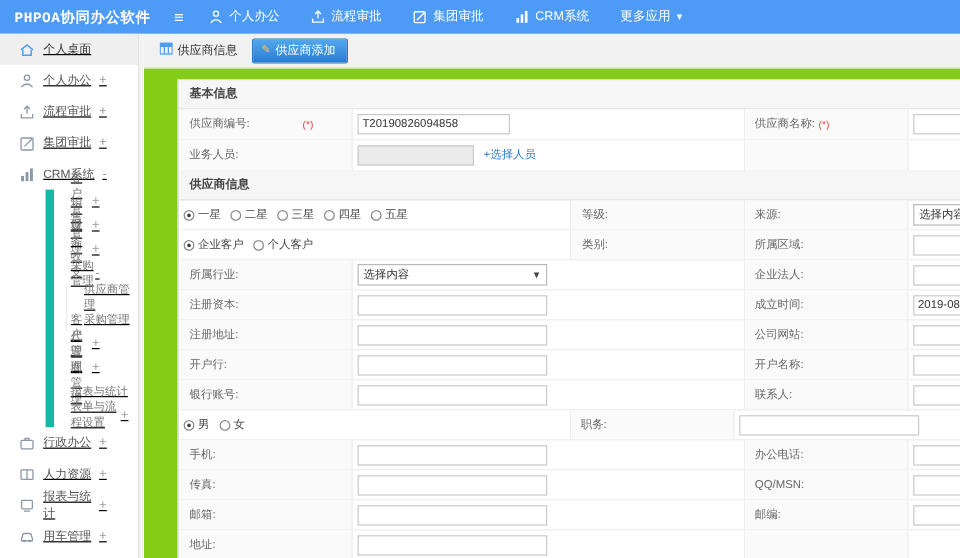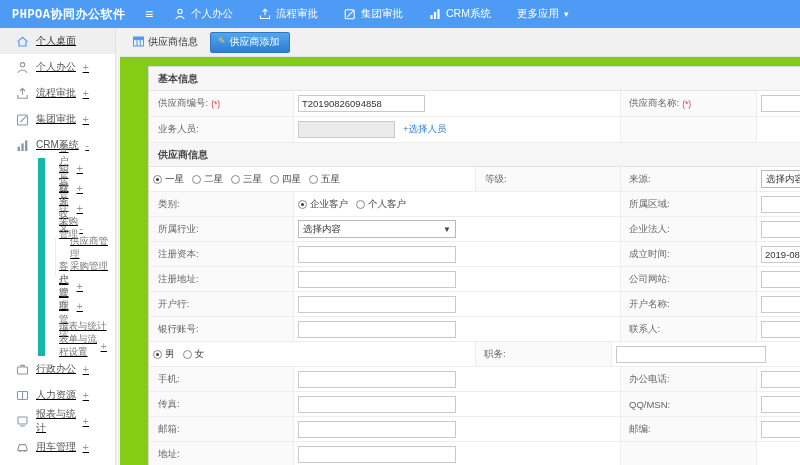--- a/index.html
+++ b/index.html
@@ -45,21 +45,21 @@
   .pencil { font-size:9px; color:#ffc63c; line-height:1; }
 
   
   .panel { margin:9px 0 0 28px; width:892px; background:#fff; border:1px solid #d9d9d9; }
   .sec-header { height:24px; line-height:23px; background:#f6f6f6;
     border-bottom:1px solid #e4e4e4; padding-left:9px; font-size:10px;
     font-weight:bold; color:#444; }
   .frow { display:flex; border-bottom:1px solid #ededed; height:25px; }
   .frow.tall { height:26px; }
   .fcell { display:flex; align-items:center; height:100%; }
-  .lbl1 { width:145px; padding-left:9px; background:#fafafa; border-right:1px solid #ededed; }
+  .lbl1 { width:145px; padding-left:9px; background:#fafafa; border-right:1px solid #ededed;gap:41px; }
   .fld1 { width:327px; padding-left:4px; border-right:1px solid #ededed; }
   .lbl2 { width:136px; padding-left:8px; background:#fafafa; border-right:1px solid #ededed; }
   .fld2 { flex:1; padding-left:4px; }
   .flabel { font-size:9.5px; color:#666; white-space:nowrap; }
   .req { color:#e43c3c; font-size:8.5px; margin-left:3px; }
   .inp { height:17px; border:1px solid #c9c9c9; background:#fff; font-size:9.5px;
     padding:0 3px; color:#333; font-family:inherit; }
   .w-code { width:127px; }
   .w-std  { width:158px; }
   .w-r    { width:150px; }
@@ -331,33 +331,33 @@
           <span class="flabel">来源:</span>
         </div>
       <div class="fcell fld2">
         <div class="selectbox w-r">
             <span class="stext">选择内容</span>
           </div>
       </div>
     </div>
 
     <div class="frow">
-      <div class="fcell lbl1">
-          <span class="flabel">类别:</span>
-        </div>
       <div class="fcell fld1">
         <span class="ropt">
             <span class="radio checked"></span>
             <span>企业客户</span>
           </span>
         <span class="ropt">
             <span class="radio"></span>
             <span>个人客户</span>
           </span>
       </div>
+      <div class="fcell lbl1">
+          <span class="flabel">类别:</span>
+        </div>
       <div class="fcell lbl2">
           <span class="flabel">所属区域:</span>
         </div>
       <div class="fcell fld2">
           <input class="inp w-r" value="" style="">
         </div>
     </div>
 
     <div class="frow">
       <div class="fcell lbl1">

